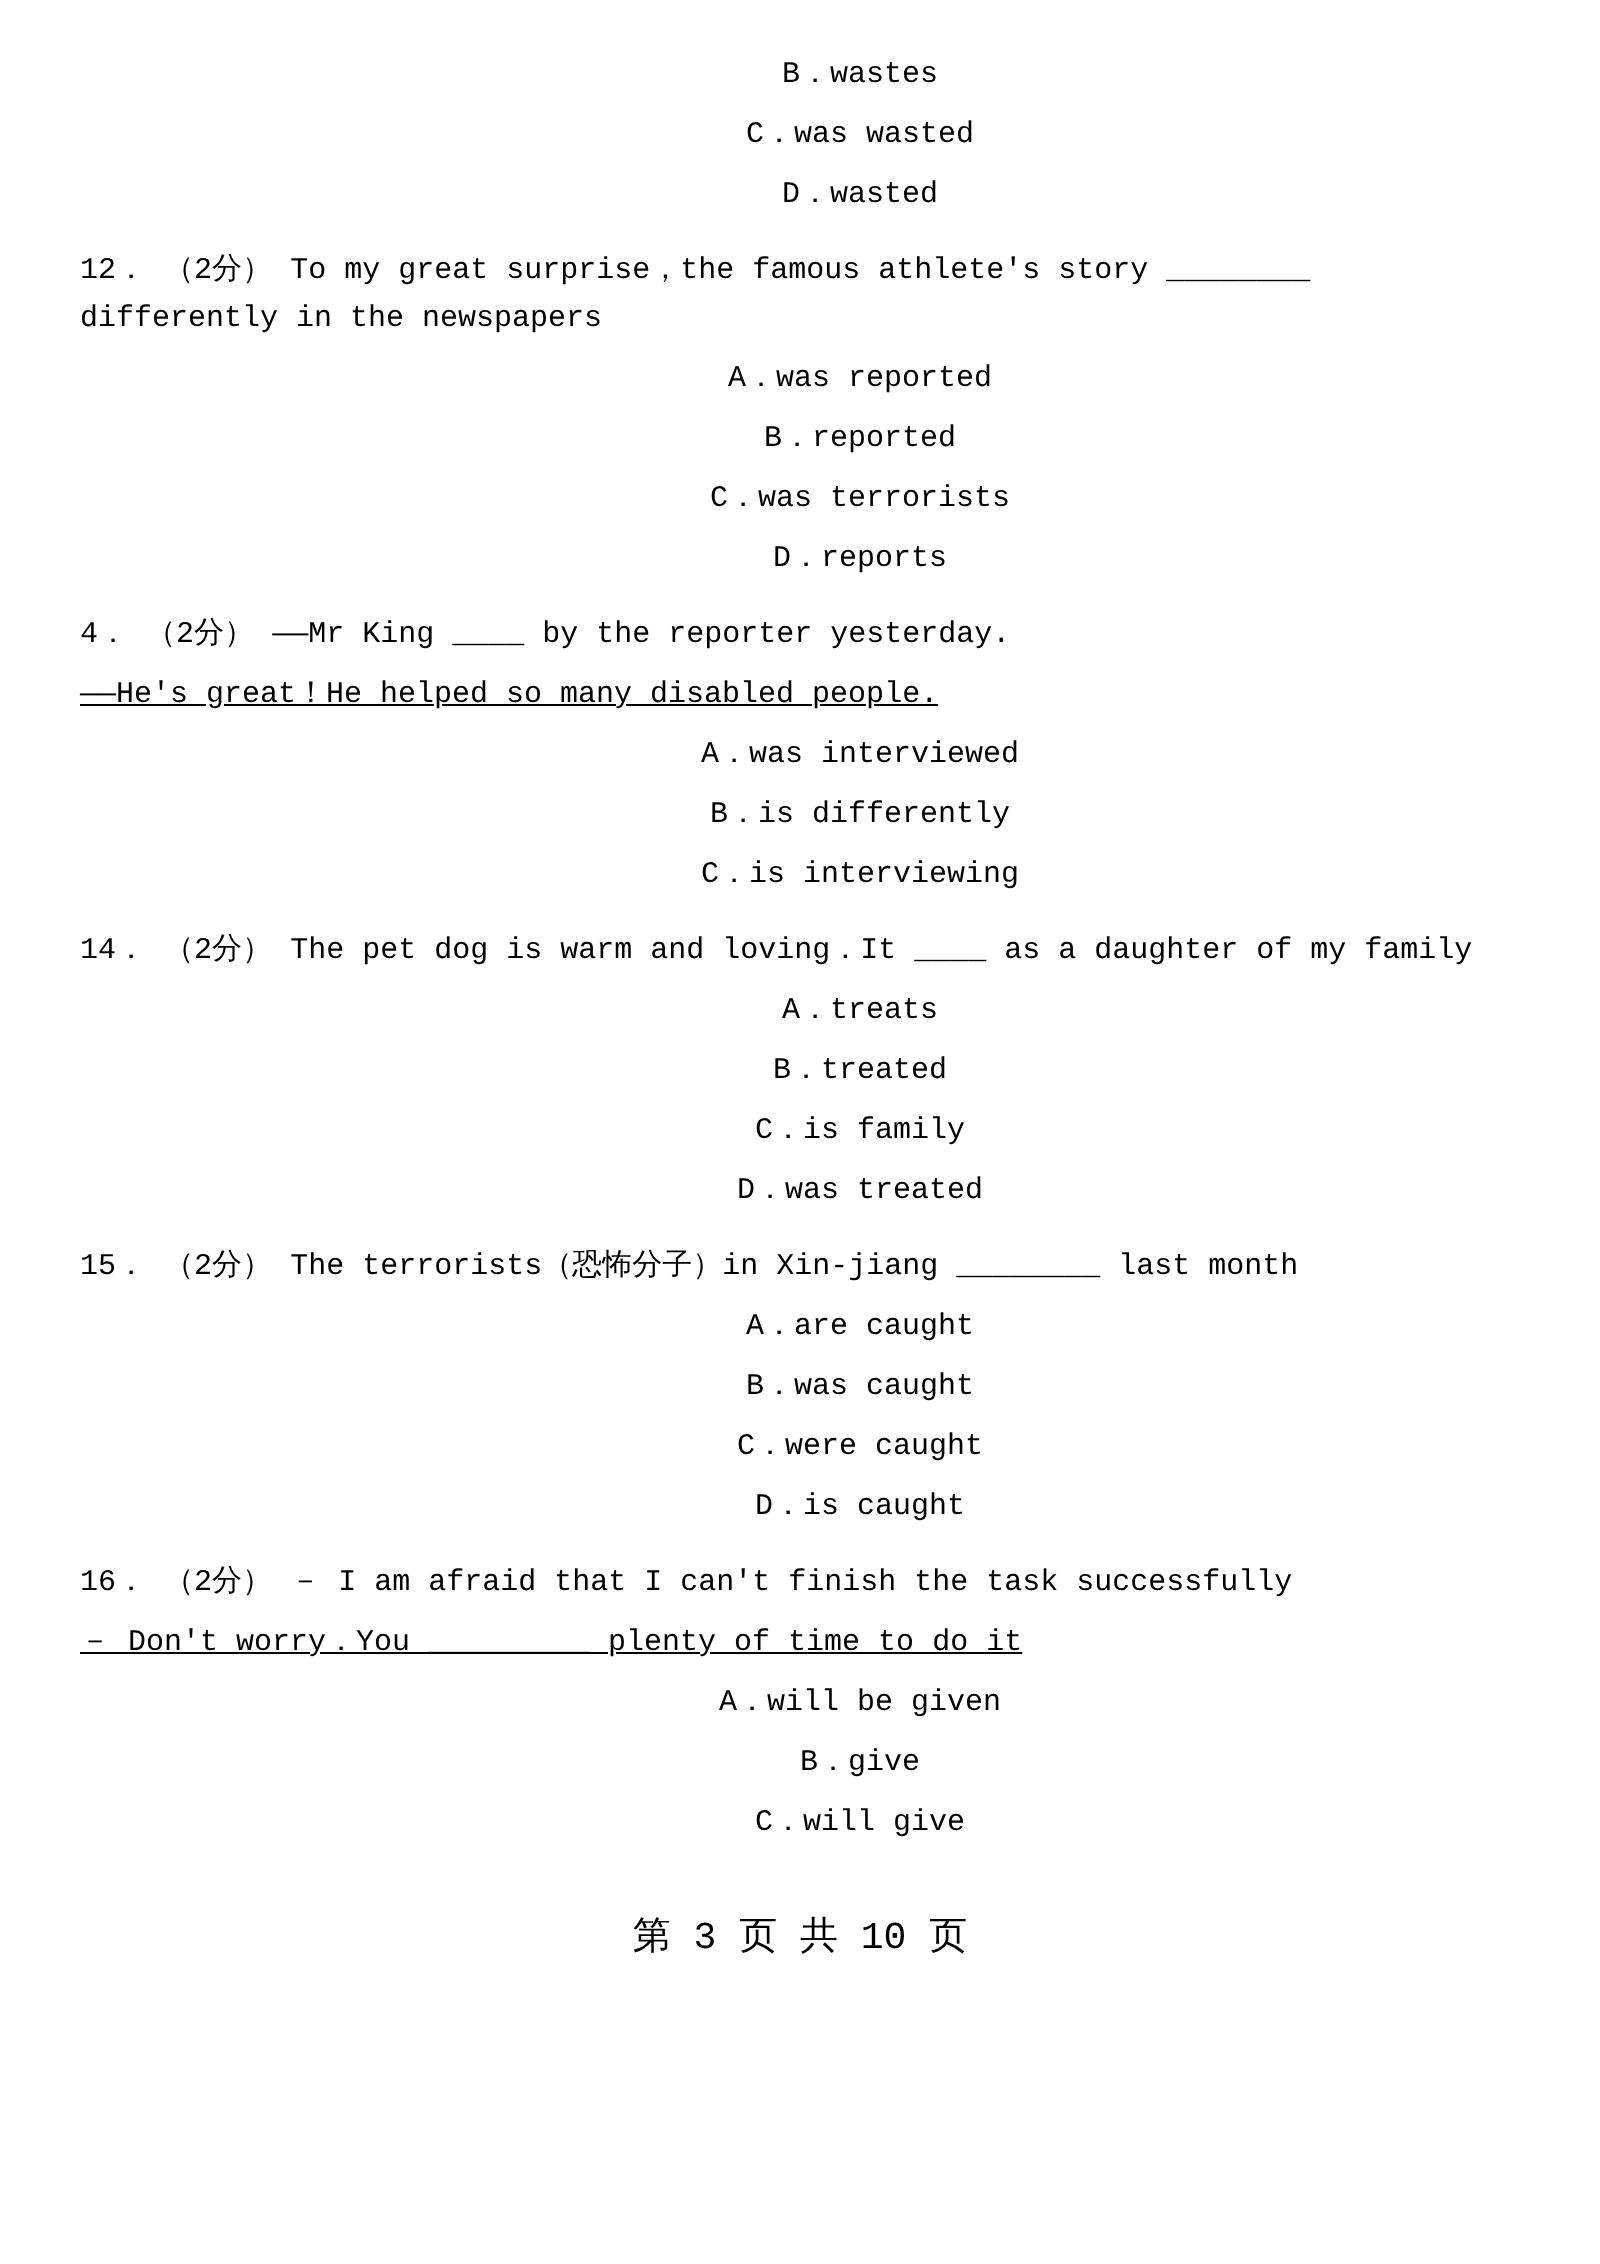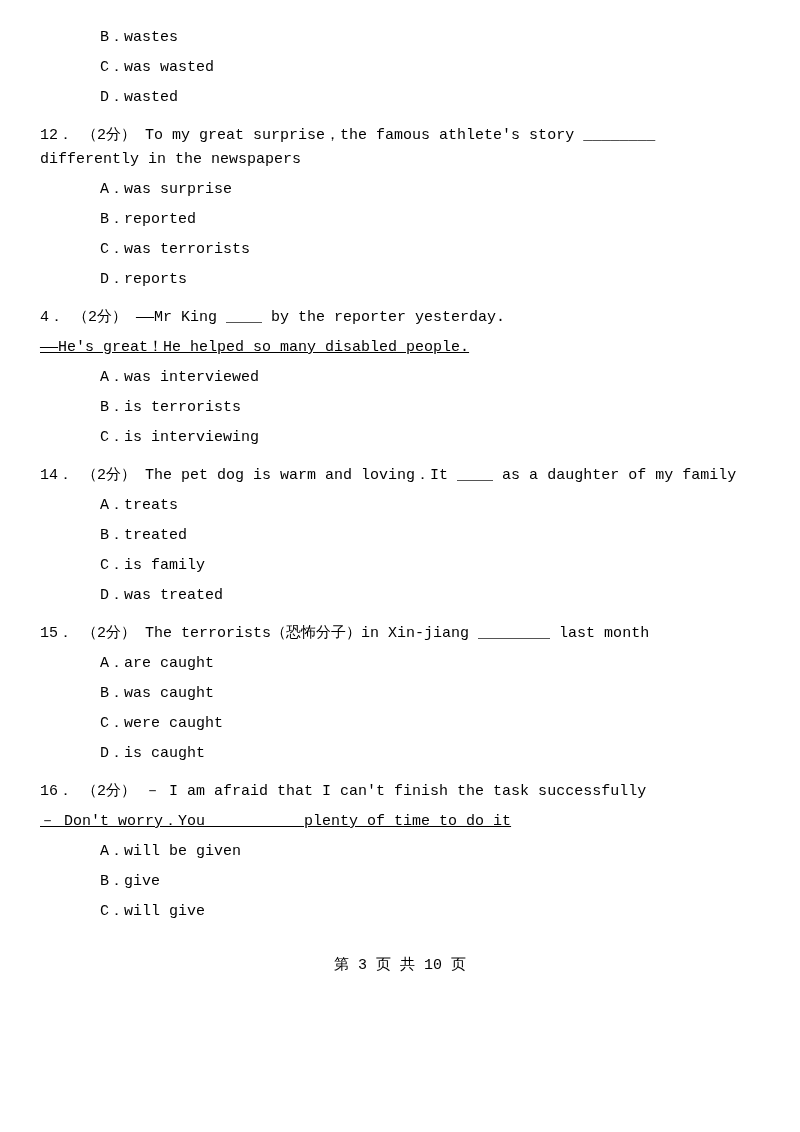--- a/index.html
+++ b/index.html
@@ -13,34 +13,35 @@
       font-size: 15px;
       color: #000000;
       width: 800px;
       min-height: 1132px;
       padding: 20px 40px 40px 40px;
       line-height: 1.6;
     }
     .option-line {
       margin: 6px 0;
       padding-left: 60px;
+      text-align: center;
     }
     .question-line {
       margin: 14px 0 6px 0;
       text-indent: 0;
     }
     .sub-line {
       margin: 6px 0;
       padding-left: 0;
       text-decoration: underline;
     }
     .page-footer {
       text-align: center;
       margin-top: 30px;
-      font-size: 15px;
+      font-size: 19px;
     }
   </style>
 </head>
 <body>
 
 <div class="option-line">
   <span>B．wastes</span>
 </div>
 <div class="option-line">
   <span>C．was wasted</span>
@@ -48,21 +49,21 @@
 <div class="option-line">
   <span>D．wasted</span>
 </div>
 
 <div class="question-line">
   <span>12．</span>
   <span>（2分）</span>
   <span>To my great surprise，the famous athlete's story ________ differently in the newspapers</span>
 </div>
 <div class="option-line">
-  <span>A．was surprise</span>
+  <span>A．was reported</span>
 </div>
 <div class="option-line">
   <span>B．reported</span>
 </div>
 <div class="option-line">
   <span>C．was terrorists</span>
 </div>
 <div class="option-line">
   <span>D．reports</span>
 </div>
@@ -72,21 +73,21 @@
   <span>（2分）</span>
   <span>——Mr King ____ by the reporter yesterday.</span>
 </div>
 <div class="sub-line">
   <span>——He's great！He helped so many disabled people.</span>
 </div>
 <div class="option-line">
   <span>A．was interviewed</span>
 </div>
 <div class="option-line">
-  <span>B．is terrorists</span>
+  <span>B．is differently</span>
 </div>
 <div class="option-line">
   <span>C．is interviewing</span>
 </div>
 
 <div class="question-line">
   <span>14．</span>
   <span>（2分）</span>
   <span>The pet dog is warm and loving．It ____ as a daughter of my family</span>
 </div>

